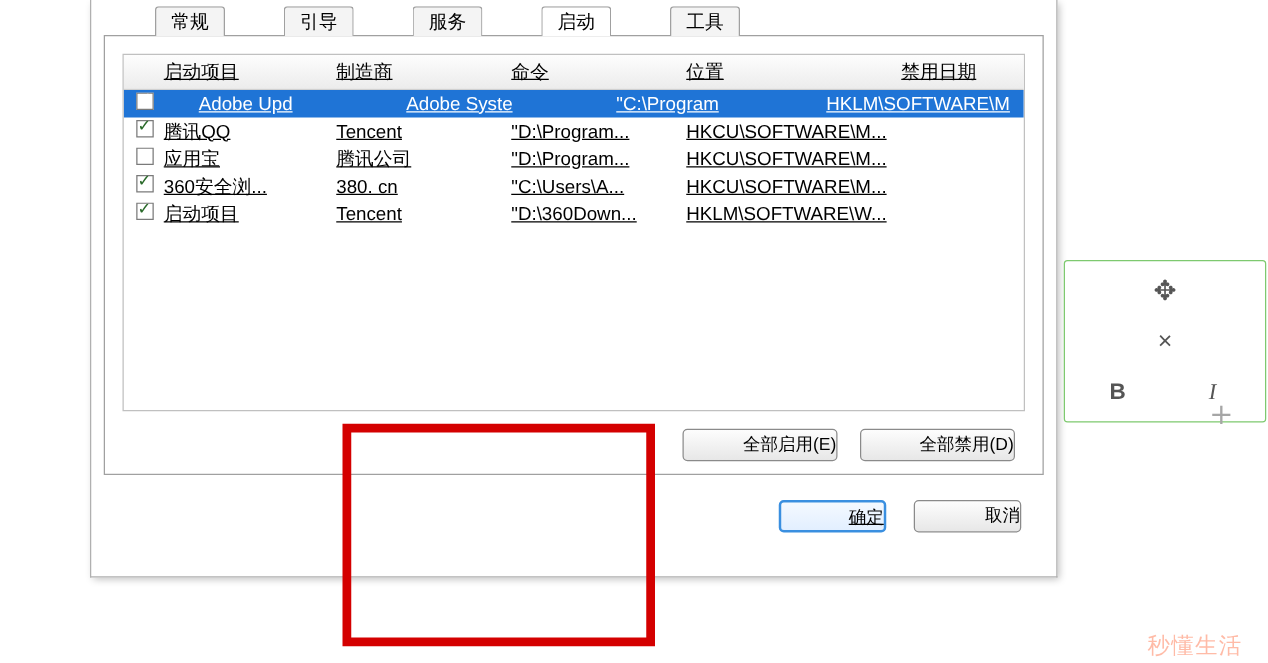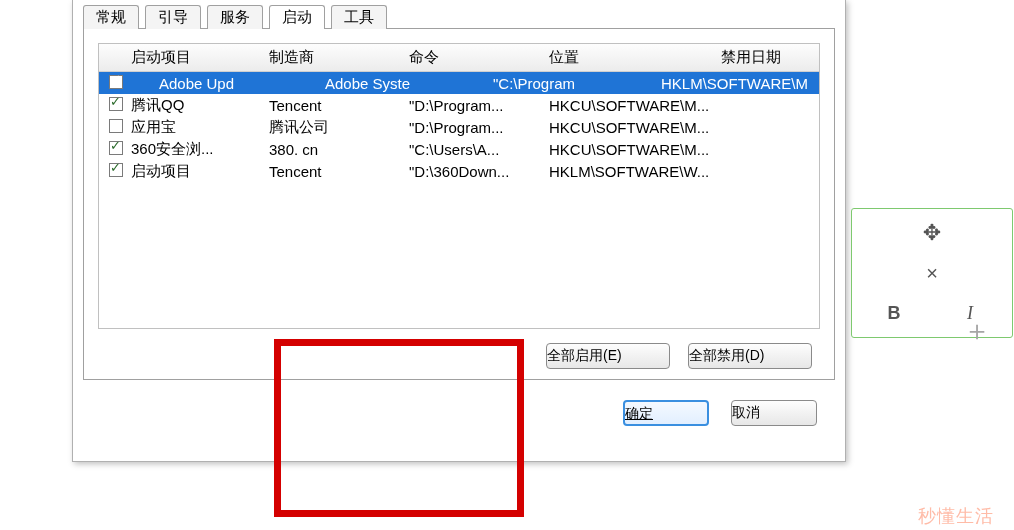--- a/index.html
+++ b/index.html
@@ -32,20 +32,21 @@
   .tab {
     border: 1px solid #a0a0a0;
     border-bottom: none;
     padding: 2px 12px;
     background: #f4f4f4;
     font-size: 15px;
     cursor: default;
     position: relative;
     top: 1px;
     border-radius: 3px 3px 0 0;
+    margin-left: 41px;
   }
   .tab.active {
     background: #fff;
     font-weight: 500;
     z-index: 2;
   }
   .tab-body {
     border: 1px solid #a0a0a0;
     margin: 0 10px 8px 10px;
     min-height: 320px;
@@ -56,20 +57,21 @@
     margin: 14px 14px 8px 14px;
     height: 286px;
     background: #fff;
     overflow: hidden;
   }
   .list-header, .list-row {
     display: grid;
     grid-template-columns: 28px 138px 140px 140px 172px 1fr;
     align-items: center;
     font-size: 15px;
+    text-decoration: underline;
   }
   .list-header {
     border-bottom: 1px solid #d0d0d0;
     background: linear-gradient(#fdfdfd,#ececec);
     height: 28px;
     font-weight: 500;
   }
   .list-header > div { padding: 2px 4px; }
   .list-row { height: 22px; }
   .list-row > div { padding: 0 4px; white-space: nowrap; overflow: hidden; text-overflow: clip; }
@@ -100,21 +102,21 @@
     gap: 18px;
     padding: 6px 22px 10px 0;
   }
   .btn {
     min-width: 124px;
     height: 26px;
     border: 1px solid #8a8a8a;
     border-radius: 4px;
     background: linear-gradient(#fdfdfd,#e7e7e7);
     font-size: 14px;
-    text-align: left;
+    text-align: right;
     line-height: 22px;
     cursor: default;
   }
   .btn.small { min-width: 86px; }
   .btn.primary {
     border: 2px solid #3a8fe0;
     background: linear-gradient(#f4f9ff,#e2efff);
     text-decoration: underline;
   }
   .bottom-row {

